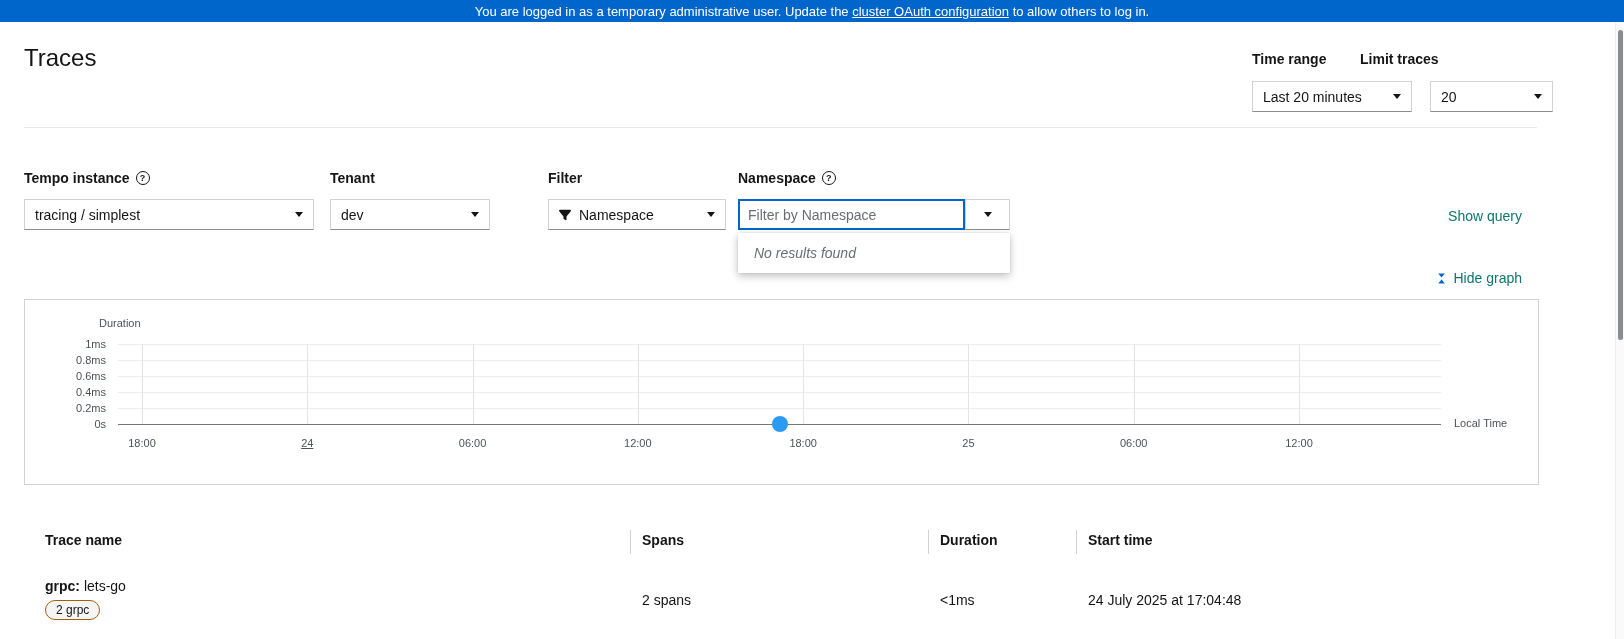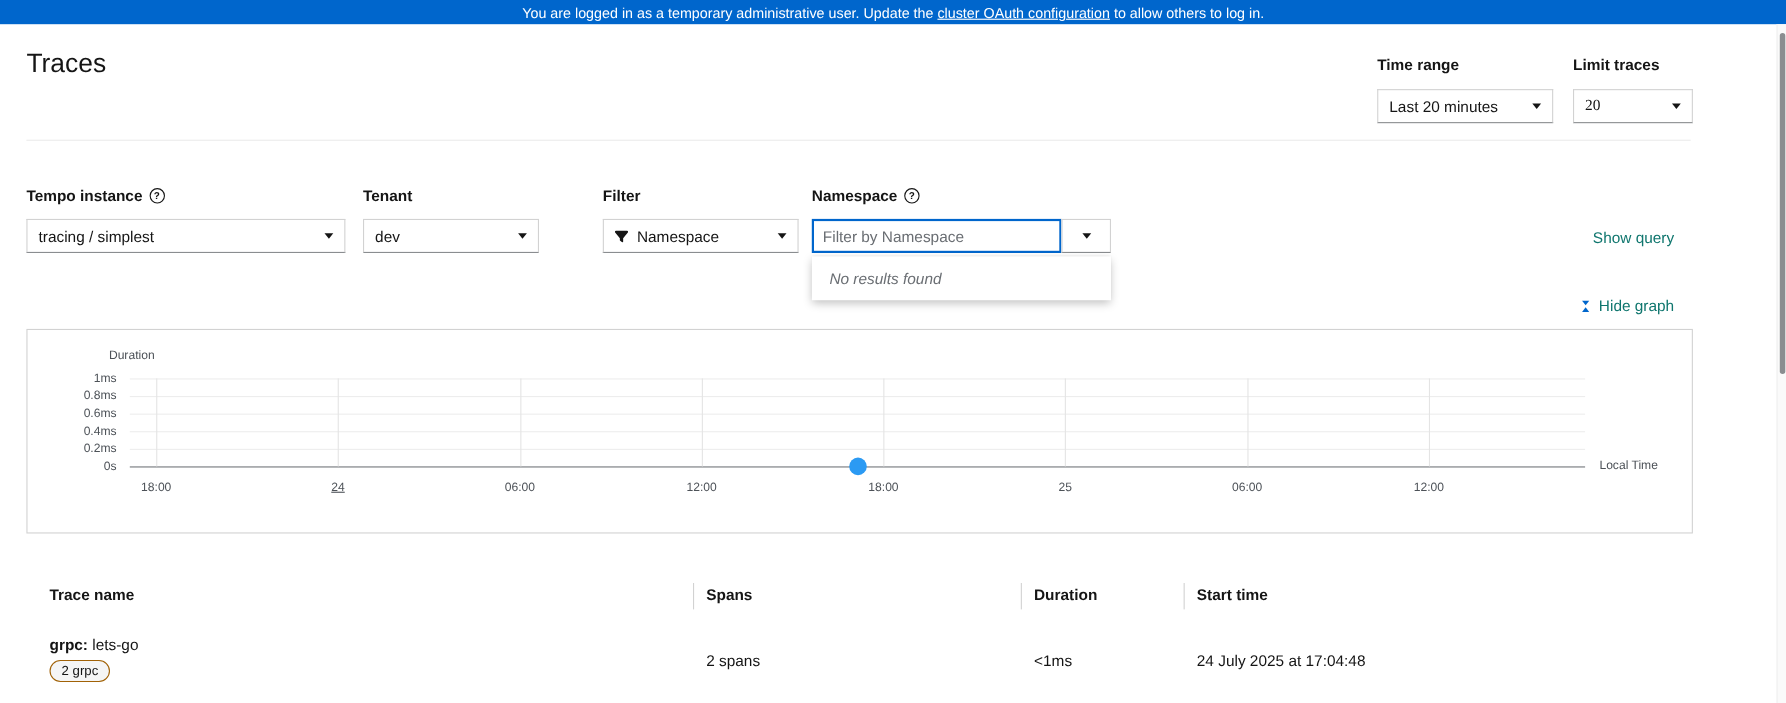--- a/index.html
+++ b/index.html
@@ -53,22 +53,22 @@
 </div>
 
 <h1 class="page-title">Traces</h1>
 
 <div class="field-label" style="left:1252px;top:51px;">Time range</div>
 <div class="select" style="left:1252px;top:81px;width:160px;">
   <span>Last 20 minutes</span>
   <span class="caret"></span>
 </div>
 
-<div class="field-label" style="left:1430px;top:51px;">Limit traces</div>
-<div class="select" style="left:1430px;top:81px;width:109px;font-family:Liberation Serif, serif;">
+<div class="field-label" style="left:1360px;top:51px;">Limit traces</div>
+<div class="select" style="left:1430px;top:81px;width:123px;">
   <span>20</span>
   <span class="caret"></span>
 </div>
 
 <div class="hr" style="left:24px;top:127px;width:1513px;"></div>
 
 <div class="field-label" style="left:24px;top:170px;">
   <span>Tempo instance</span>
   <span class="help-icon">?</span>
 </div>

